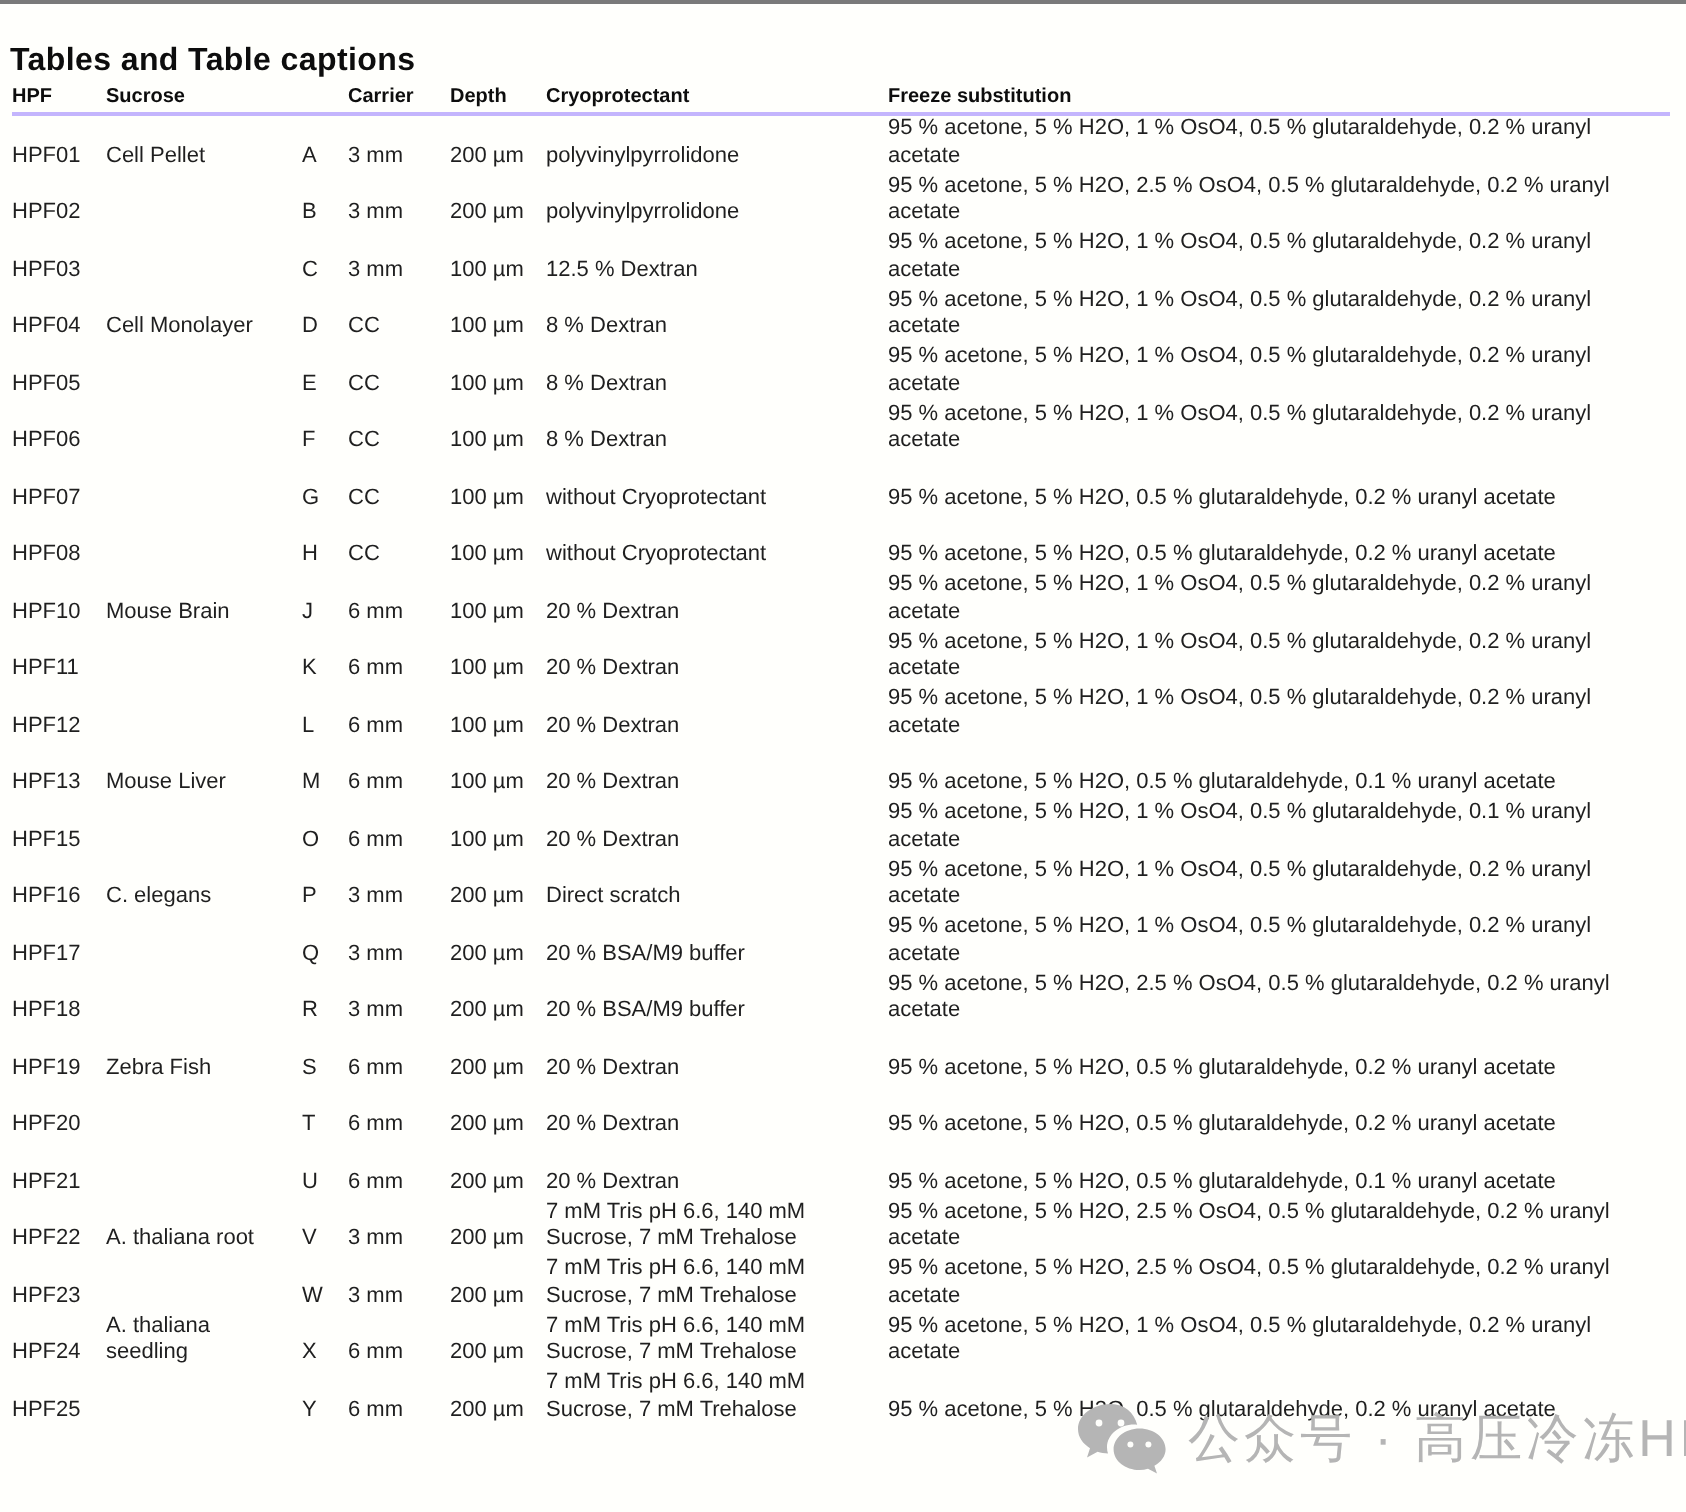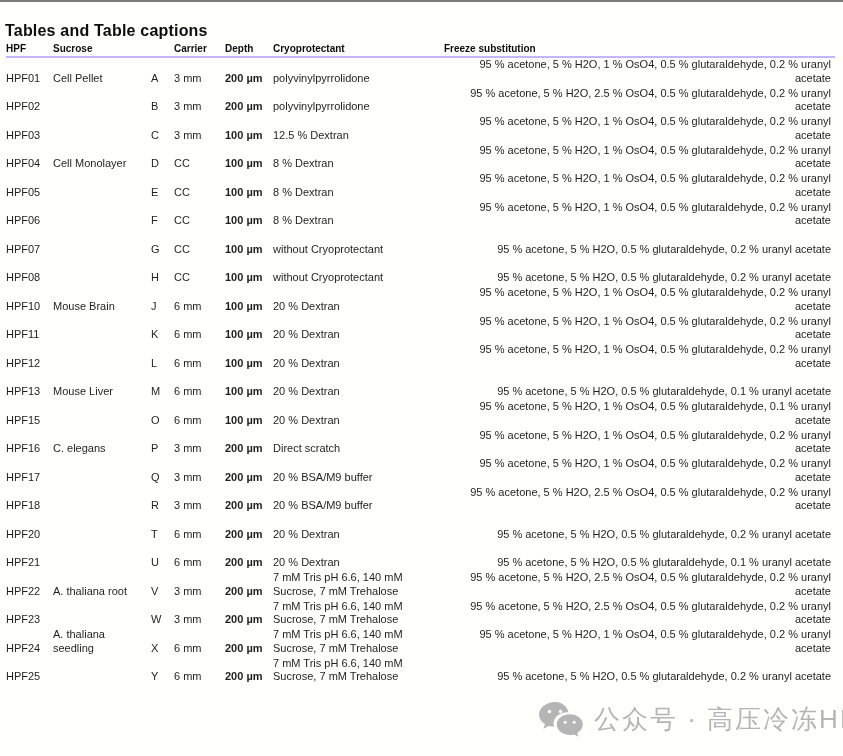--- a/index.html
+++ b/index.html
@@ -54,23 +54,23 @@
     white-space: nowrap;
     overflow: visible;
   }
   table.data-table td {
     vertical-align: bottom;
     height: 27.5px;
     padding: 0 4px 1px 0;
     line-height: 13.6px;
     overflow: hidden;
   }
-  td.col-depth { padding-right: 20px; font-weight: bold; }
+  td.col-depth { padding-right: 20px; }
   td.col-letter { padding-left: 1px; }
-  td.col-freeze_substitution { padding-right: 6px; text-align: right; }
+  td.col-freeze_substitution { padding-right: 6px; }
   .watermark {
     position: absolute;
     left: 538px;
     top: 701px;
     display: flex;
     align-items: center;
     gap: 10px;
     color: #b5b5b5;
     z-index: 5;
     pointer-events: none;
@@ -252,20 +252,29 @@
         <tr>
           <td class="col-hpf">HPF18</td>
           <td class="col-sample"></td>
           <td class="col-letter">R</td>
           <td class="col-carrier">3 mm</td>
           <td class="col-depth">200 µm</td>
           <td class="col-cryoprotectant">20 % BSA/M9 buffer</td>
           <td class="col-freeze_substitution">95 % acetone, 5 % H2O, 2.5 % OsO4, 0.5 % glutaraldehyde, 0.2 % uranyl acetate</td>
         </tr>
         <tr>
+          <td class="col-hpf">HPF19</td>
+          <td class="col-sample">Zebra Fish</td>
+          <td class="col-letter">S</td>
+          <td class="col-carrier">6 mm</td>
+          <td class="col-depth">200 µm</td>
+          <td class="col-cryoprotectant">20 % Dextran</td>
+          <td class="col-freeze_substitution">95 % acetone, 5 % H2O, 0.5 % glutaraldehyde, 0.2 % uranyl acetate</td>
+        </tr>
+        <tr>
           <td class="col-hpf">HPF20</td>
           <td class="col-sample"></td>
           <td class="col-letter">T</td>
           <td class="col-carrier">6 mm</td>
           <td class="col-depth">200 µm</td>
           <td class="col-cryoprotectant">20 % Dextran</td>
           <td class="col-freeze_substitution">95 % acetone, 5 % H2O, 0.5 % glutaraldehyde, 0.2 % uranyl acetate</td>
         </tr>
         <tr>
           <td class="col-hpf">HPF21</td>

